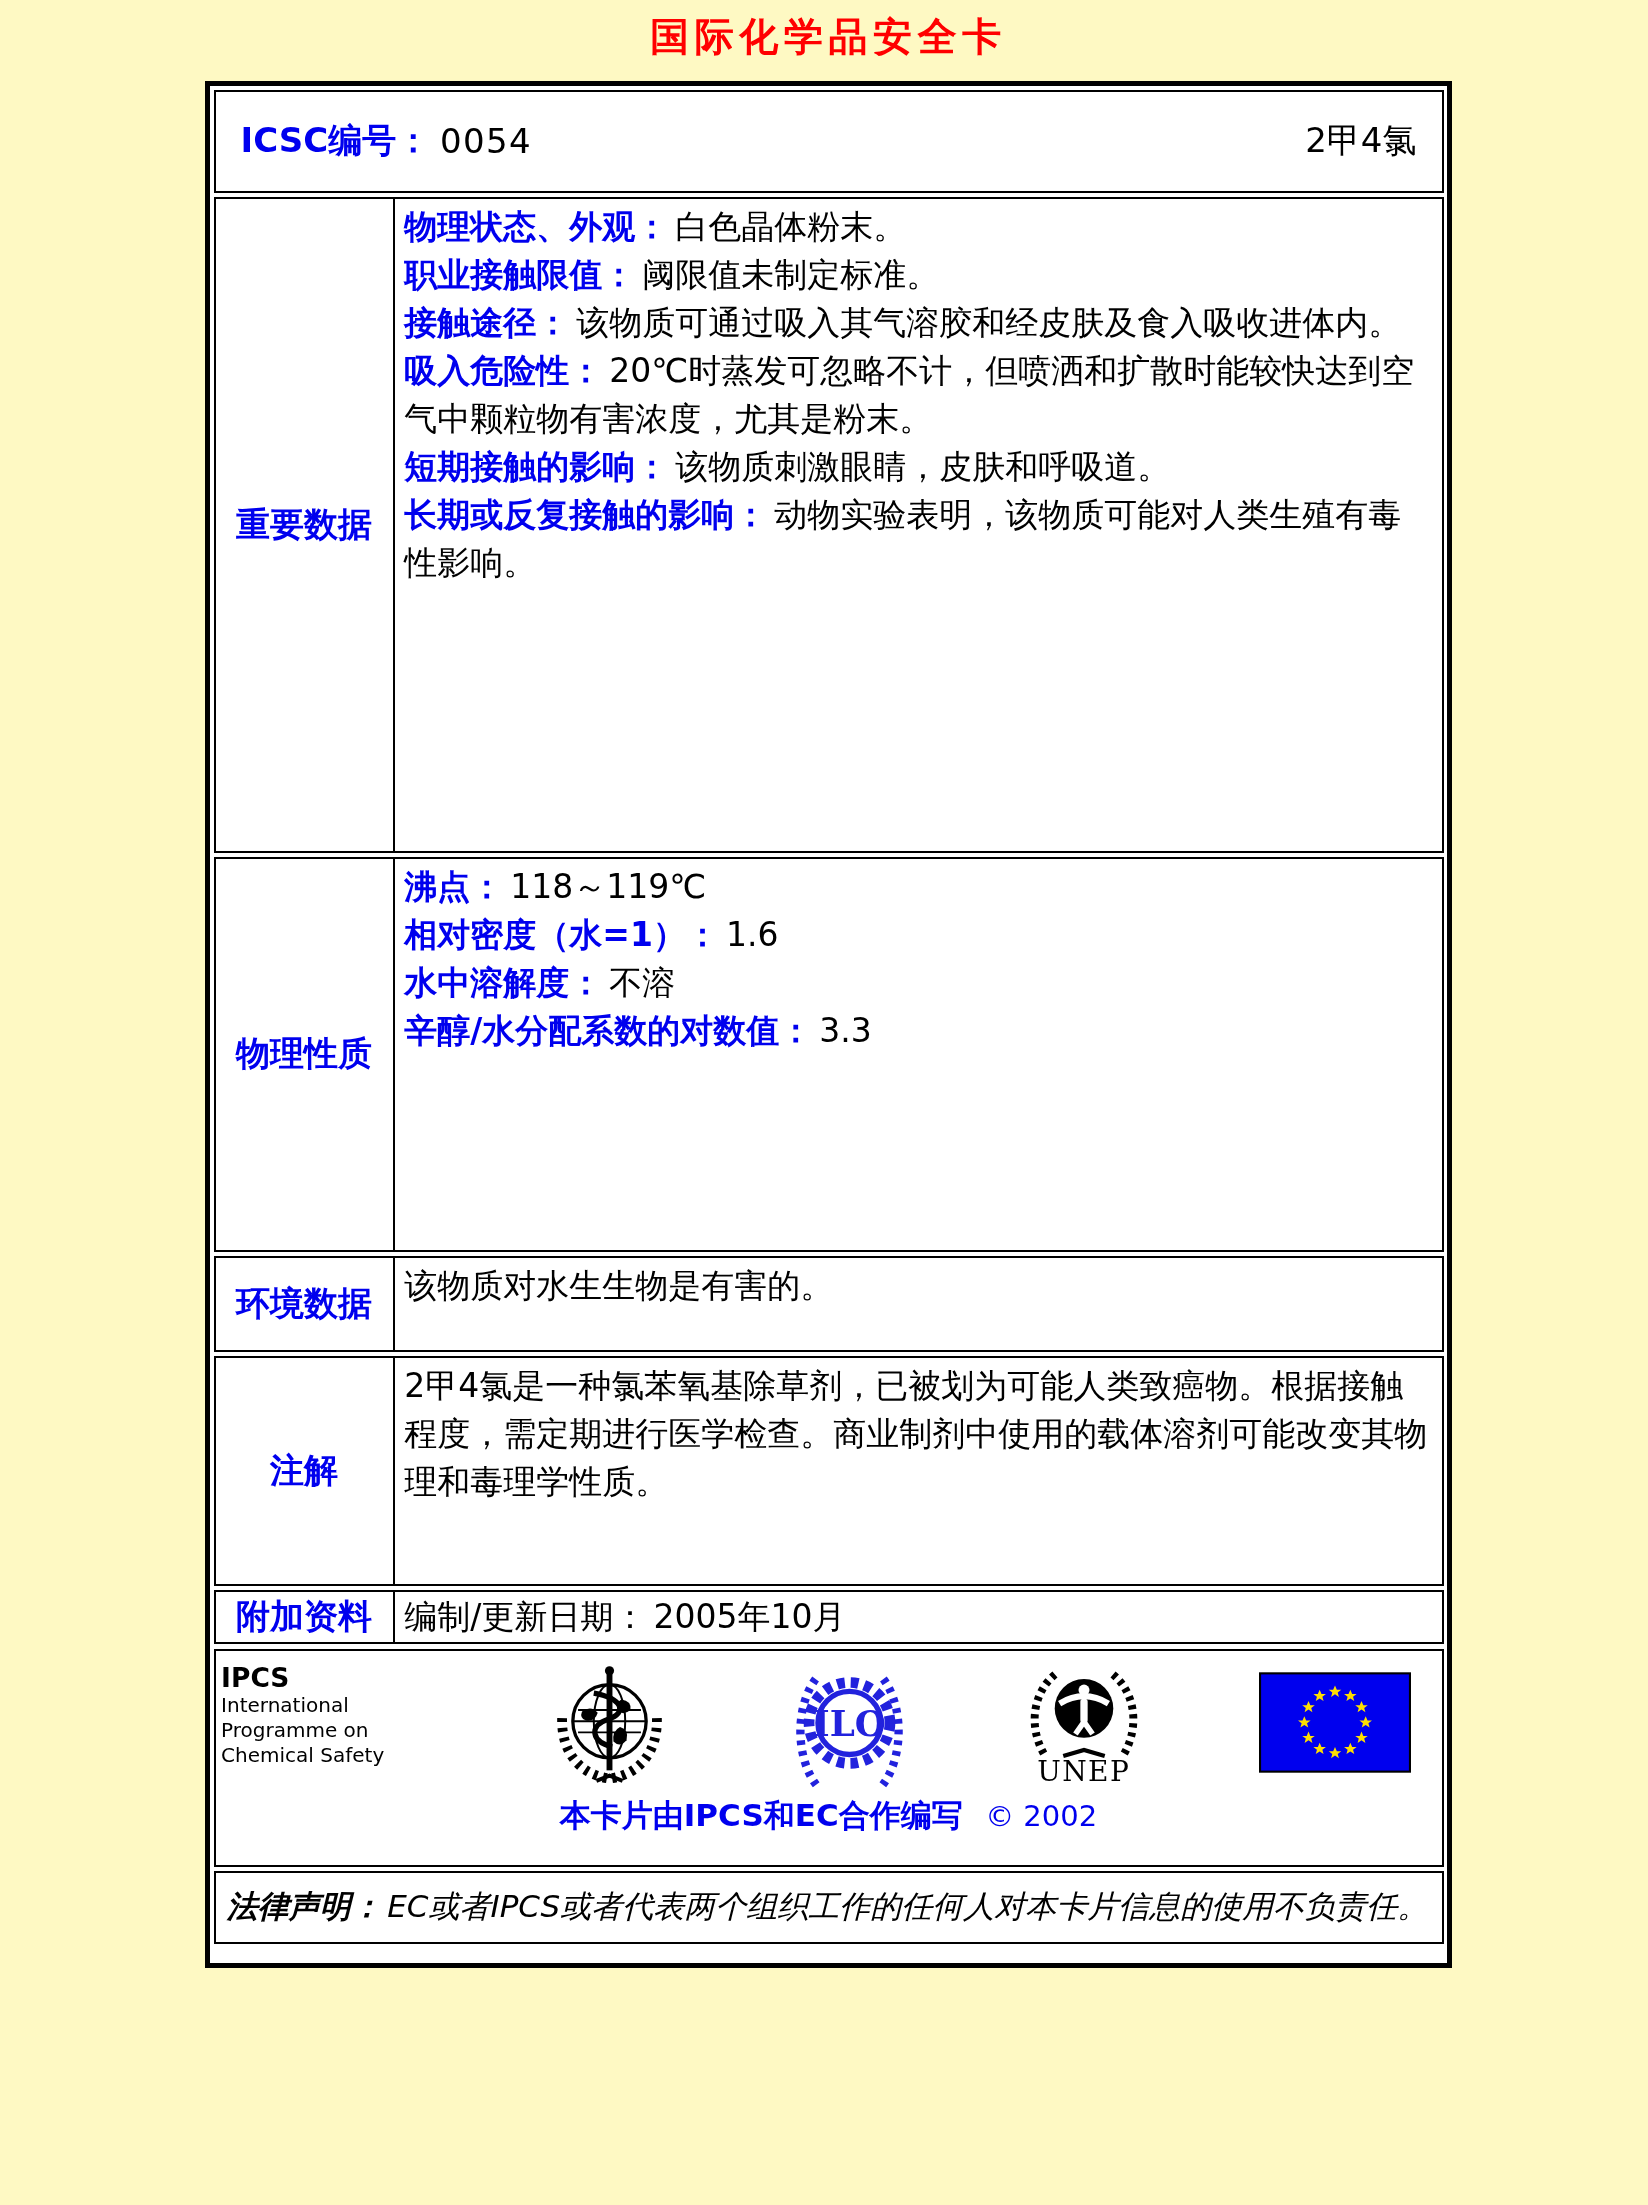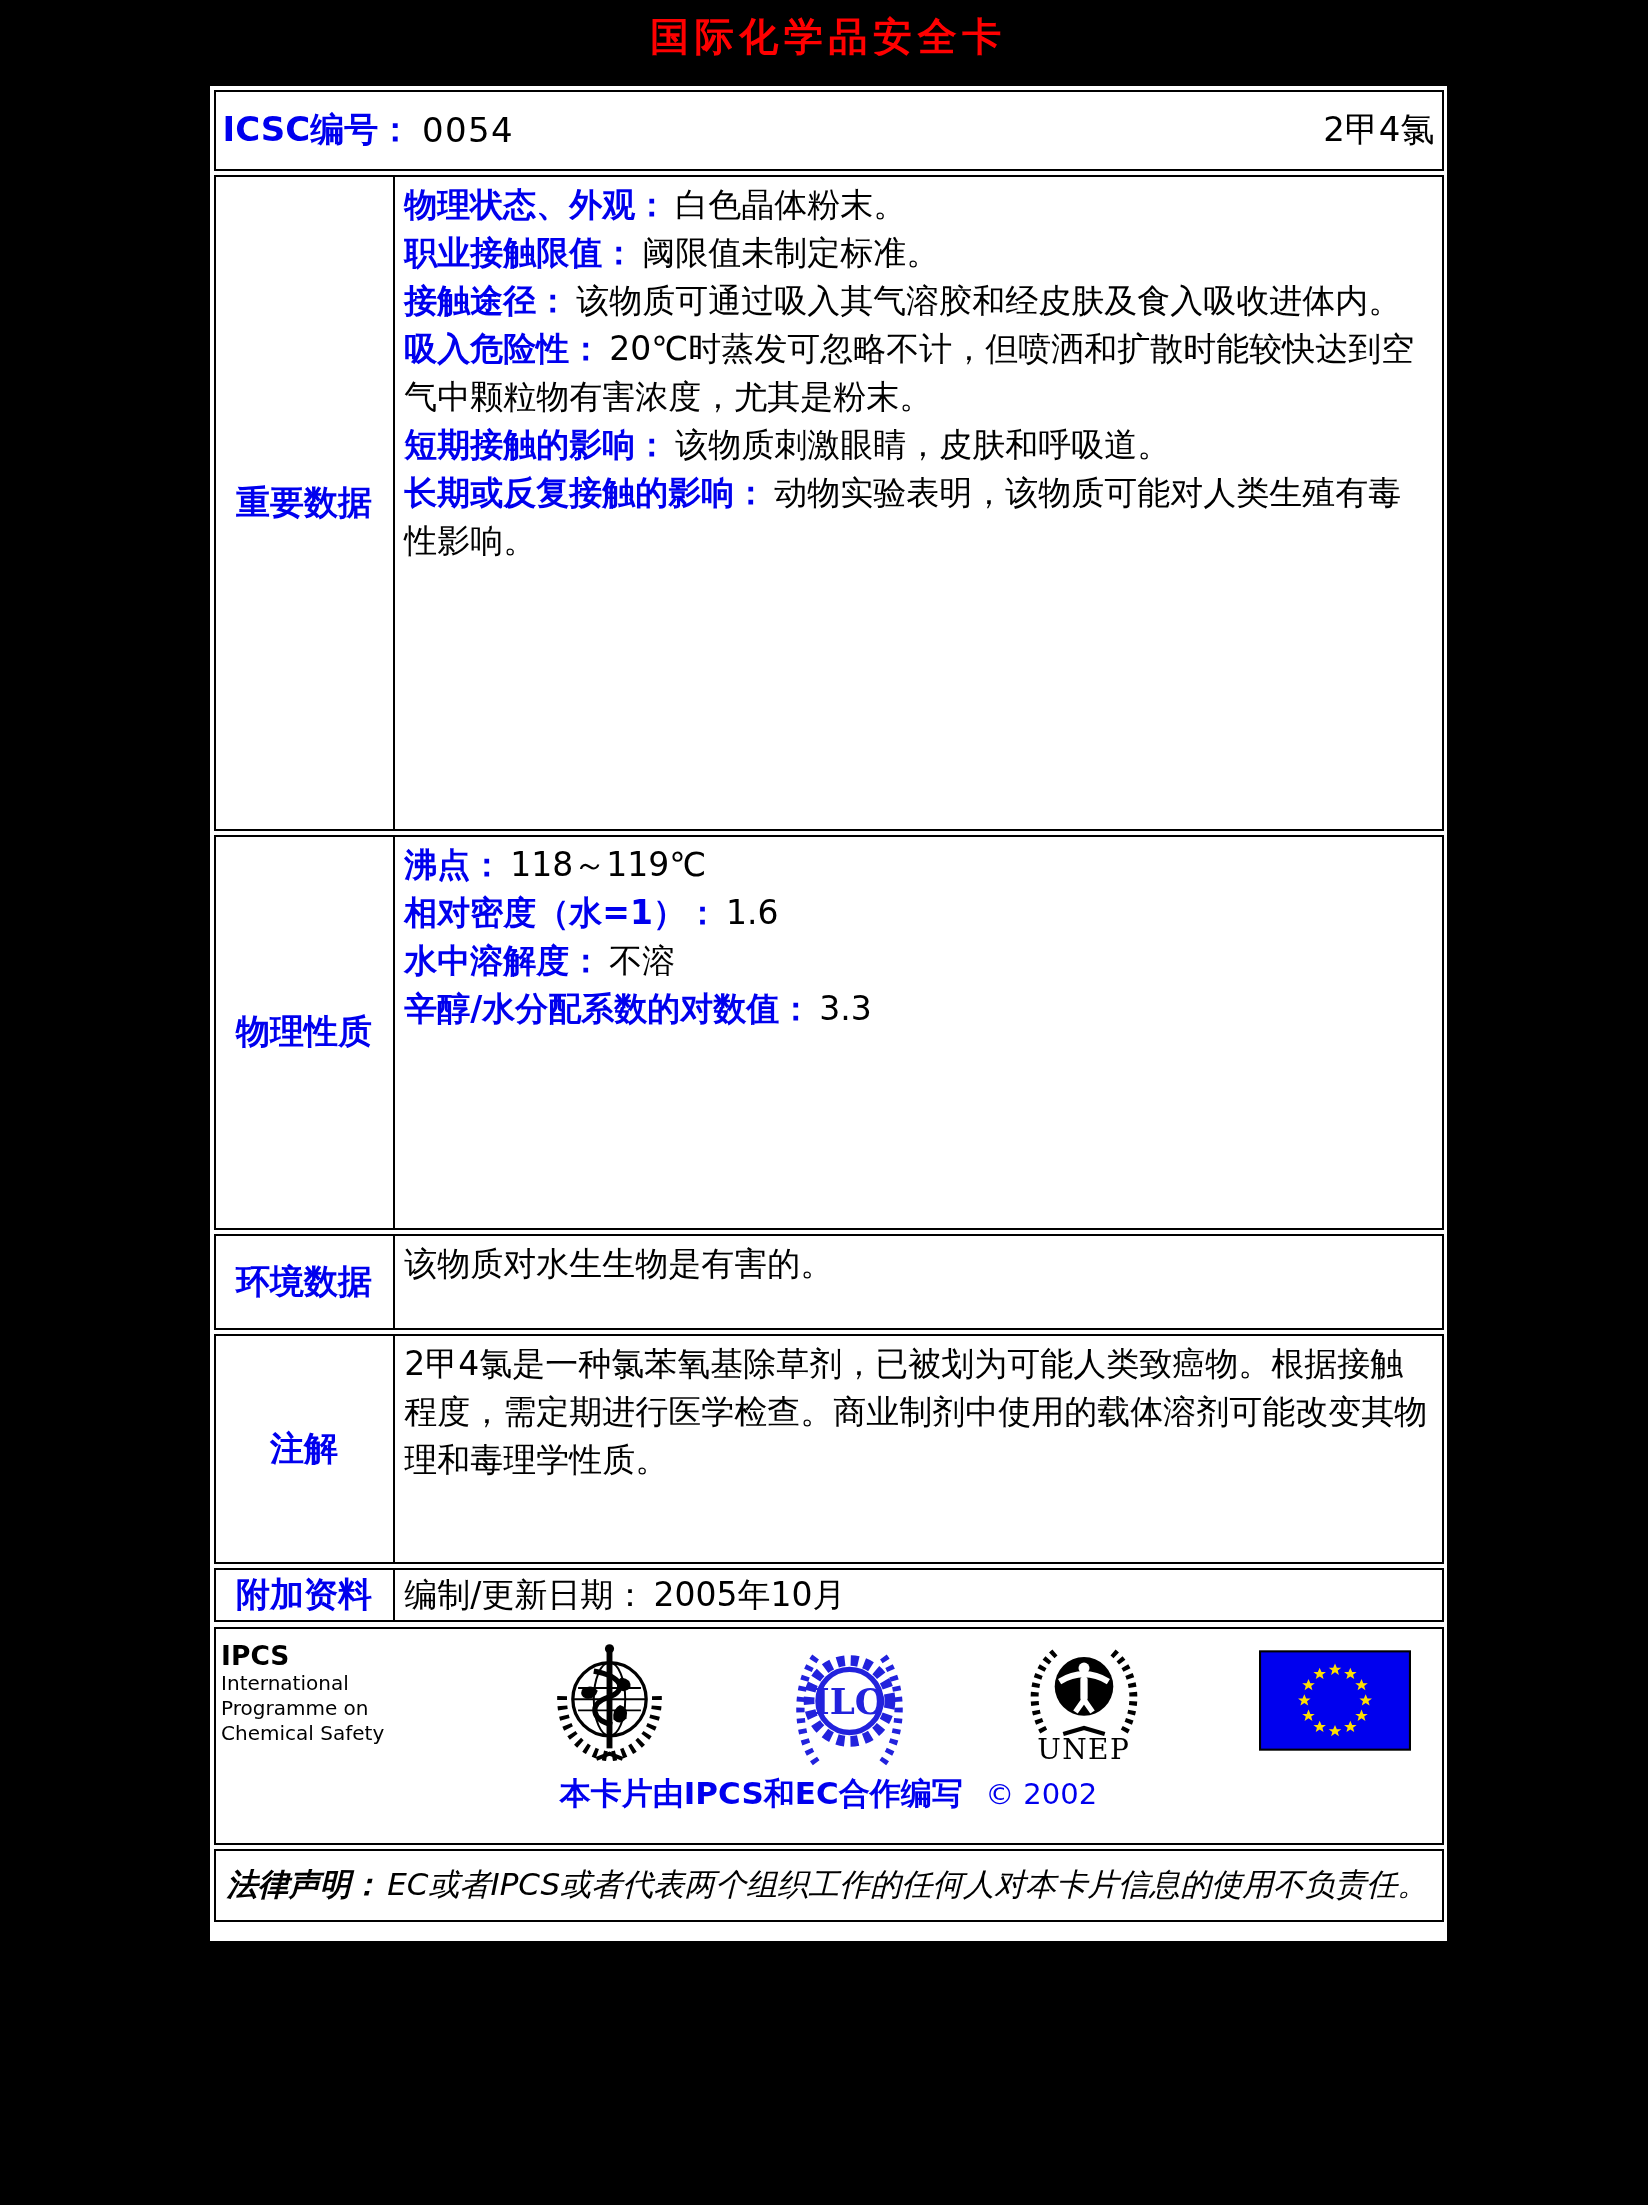--- a/index.html
+++ b/index.html
@@ -1,19 +1,19 @@
 <!DOCTYPE html>
 <html style="font-size:11.2px"><head>
 <meta charset="utf-8">
 <style>
   html,body{margin:0;padding:0;background:#fff;}
   .page{
     position:relative;
     width:1649px;height:2205px;
-    background:#000000;
+    background:#fef9c3;
     font-family:"DejaVu Sans","Liberation Sans",sans-serif;
     color:#000;
   }
   .doc-title{
     position:absolute;top:9.8px;left:205px;width:1247px;
     text-align:center;
     font-size:39px;font-weight:800;letter-spacing:5.6px;
     color:#FF0000;
   }
   .card{
@@ -25,21 +25,21 @@
   }
   .row{
     box-sizing:border-box;
     border:2.1px solid #000;
     margin-bottom:4.2px;
     background:#fff;
     display:flex;
     overflow:hidden;
   }
   .row:last-child{margin-bottom:16px;font-style:italic;}
-  .row-header{height:81px;align-items:center;justify-content:space-between;padding:0 7px;}
+  .row-header{height:103px;align-items:center;justify-content:space-between;padding:0 25px;}
   .row-important{height:656px;}
   .row-physical{height:395px;}
   .row-env{height:96px;}
   .row-notes{height:230px;}
   .row-additional{height:54px;}
   .row-logos{height:218px;flex-direction:column;}
   .row-footer{height:73px;display:block;padding:12.6px 11.2px 0 11.2px;}
   .label-cell{
     width:177px;flex:0 0 177px;
     border-right:2.1px solid #000;

